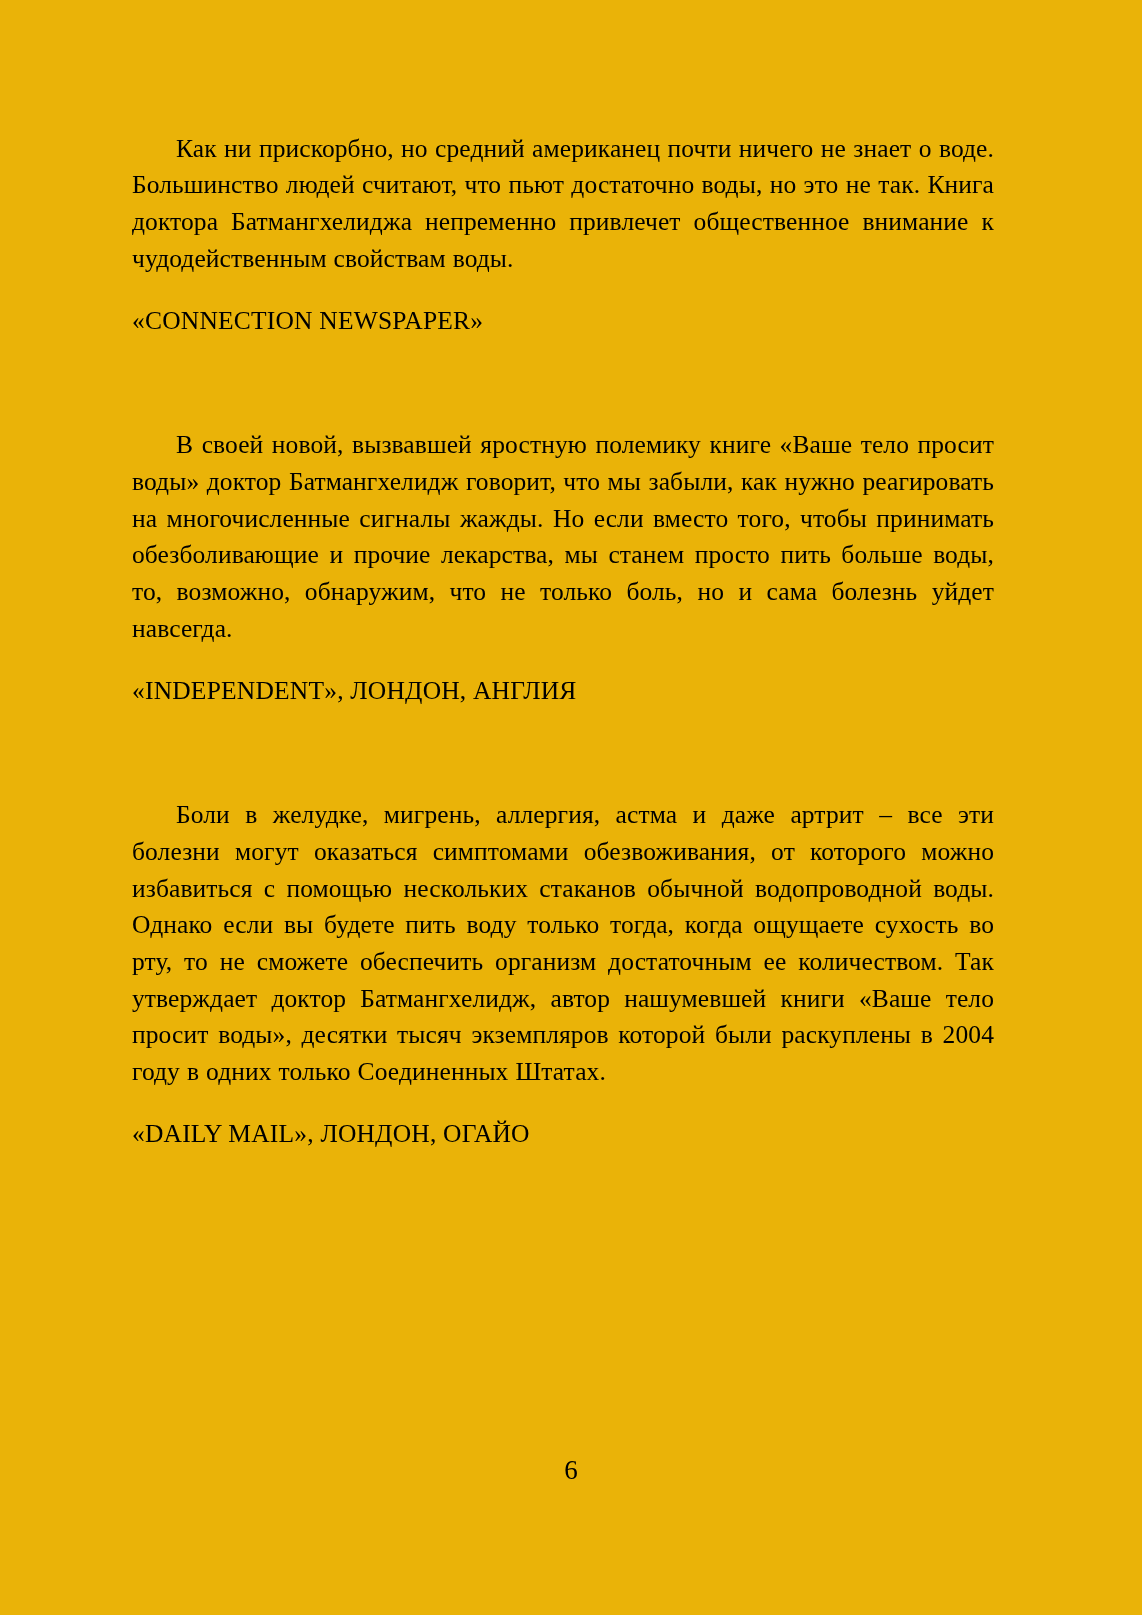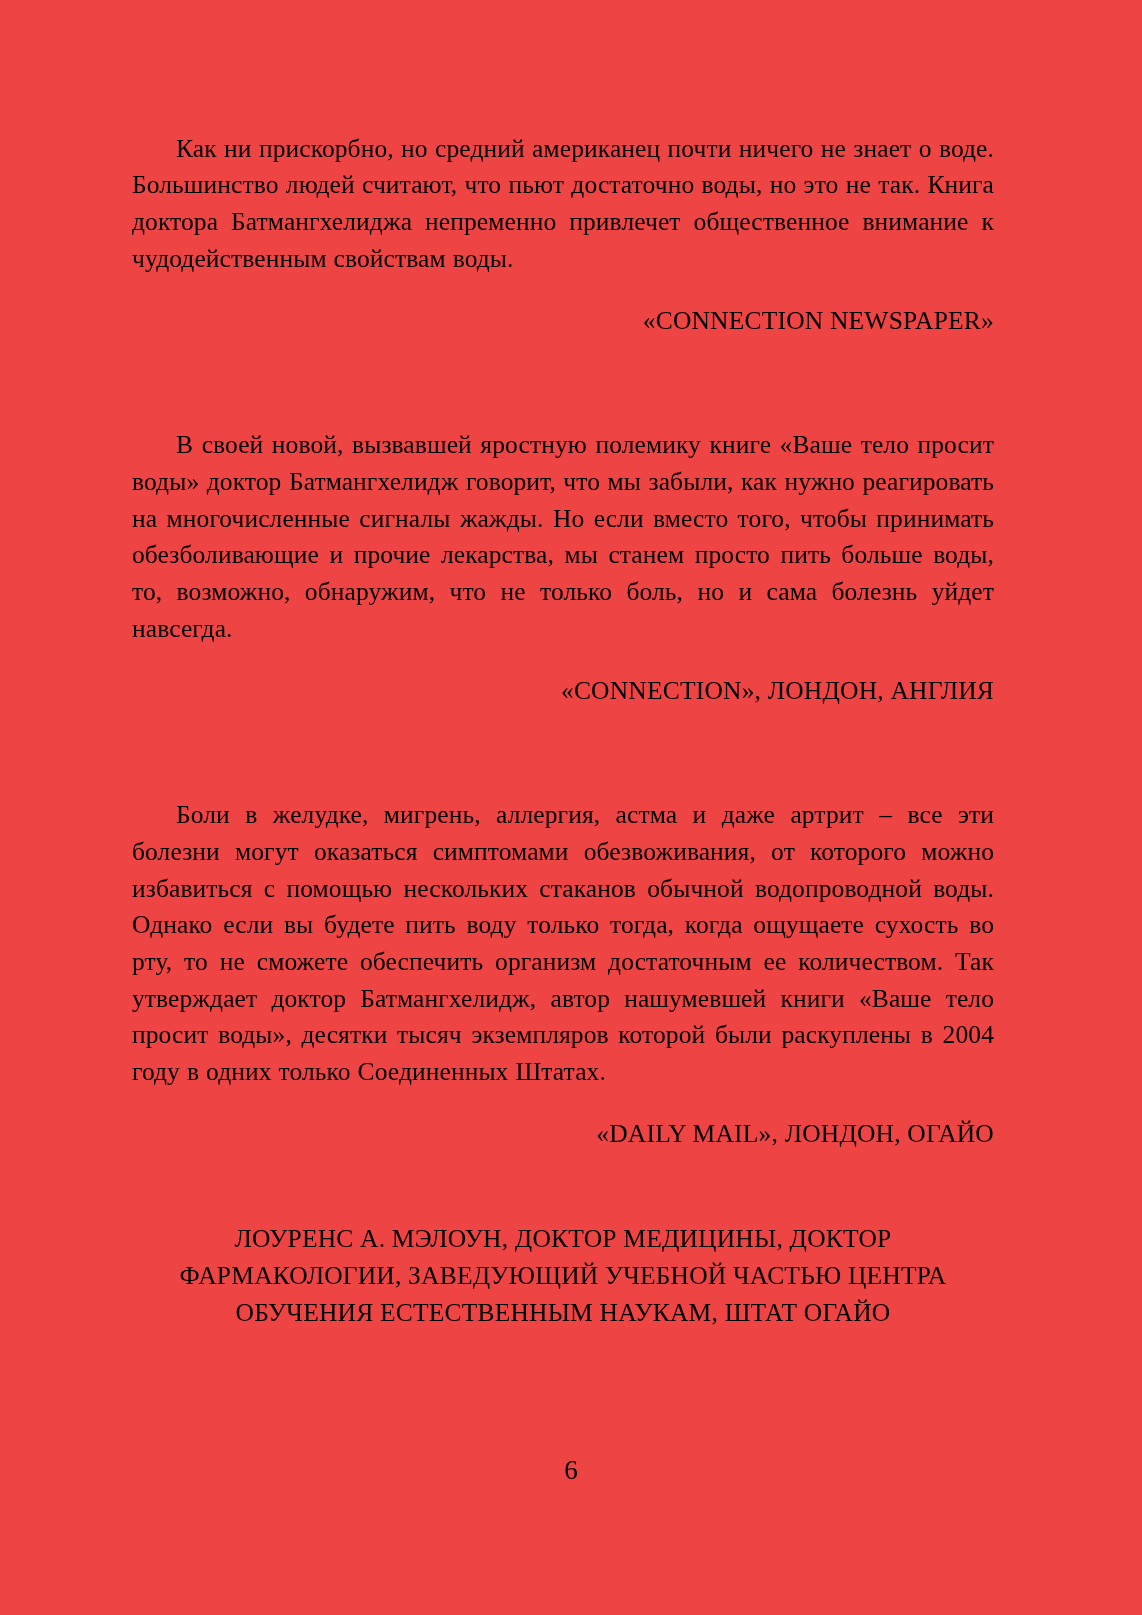--- a/index.html
+++ b/index.html
@@ -14,21 +14,21 @@
     color: #000000;
     position: relative;
     overflow: hidden;
   }
   .page {
     position: absolute;
     left: 0;
     top: 0;
     width: 1142px;
     height: 1615px;
-    background: #ef4444;
+    background: #eab308;
   }
   .content {
     position: absolute;
     left: 132px;
     top: 105px;
     width: 862px;
   }
   .quote-block {
     margin-bottom: 34px;
   }
@@ -39,21 +39,21 @@
     text-indent: 44px;
     letter-spacing: 0.1px;
     word-spacing: 0.5px;
   }
   .quote-text.last-line-natural {
     text-align-last: left;
   }
   .attribution {
     font-size: 25.5px;
     line-height: 1.44;
-    text-align: right;
+    text-align: left;
     margin-top: 4px;
     letter-spacing: 0.2px;
   }
   .attribution-block {
     font-size: 25.5px;
     line-height: 1.44;
     text-align: center;
     margin-top: 4px;
     letter-spacing: 0.2px;
   }
@@ -78,32 +78,31 @@
 
     <div class="quote-block">
       <p class="quote-text last-line-natural">Как ни прискорбно, но средний американец почти ничего не знает о воде. Большинство людей считают, что пьют достаточно воды, но это не так. Книга доктора Батмангхелиджа непременно привлечет общественное внимание к чудодейственным свойствам воды.</p>
       <p class="attribution">«CONNECTION NEWSPAPER»</p>
     </div>
 
     <div class="gap-1"></div>
 
     <div class="quote-block">
       <p class="quote-text last-line-natural">В своей новой, вызвавшей яростную полемику книге «Ваше тело просит воды» доктор Батмангхелидж говорит, что мы забыли, как нужно реагировать на многочисленные сигналы жажды. Но если вместо того, чтобы принимать обезболивающие и прочие лекарства, мы станем просто пить больше воды, то, возможно, обнаружим, что не только боль, но и сама болезнь уйдет навсегда.</p>
-      <p class="attribution">«CONNECTION», ЛОНДОН, АНГЛИЯ</p>
+      <p class="attribution">«INDEPENDENT», ЛОНДОН, АНГЛИЯ</p>
     </div>
 
     <div class="gap-2"></div>
 
     <div class="quote-block">
       <p class="quote-text last-line-natural">Боли в желудке, мигрень, аллергия, астма и даже артрит – все эти болезни могут оказаться симптомами обезвоживания, от которого можно избавиться с помощью нескольких стаканов обычной водопроводной воды. Однако если вы будете пить воду только тогда, когда ощущаете сухость во рту, то не сможете обеспечить организм достаточным ее количеством. Так утверждает доктор Батмангхелидж, автор нашумевшей книги «Ваше тело просит воды», десятки тысяч экземпляров которой были раскуплены в 2004 году в одних только Соединенных Штатах.</p>
       <p class="attribution">«DAILY MAIL», ЛОНДОН, ОГАЙО</p>
     </div>
 
     <div class="gap-3"></div>
 
     <div class="quote-block">
-      <p class="attribution-block">ЛОУРЕНС А. МЭЛОУН, ДОКТОР МЕДИЦИНЫ, ДОКТОР ФАРМАКОЛОГИИ, ЗАВЕДУЮЩИЙ УЧЕБНОЙ ЧАСТЬЮ ЦЕНТРА ОБУЧЕНИЯ ЕСТЕСТВЕННЫМ НАУКАМ, ШТАТ ОГАЙО</p>
     </div>
 
   </div>
 
   <div class="page-number">6</div>
 </div>
 
 </body></html>

